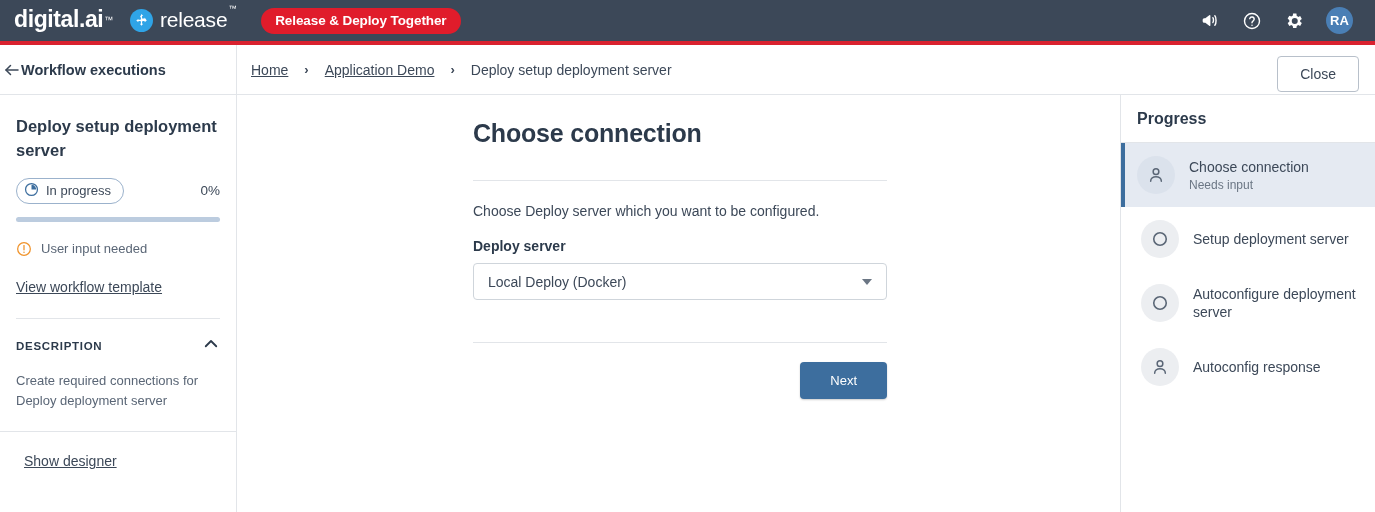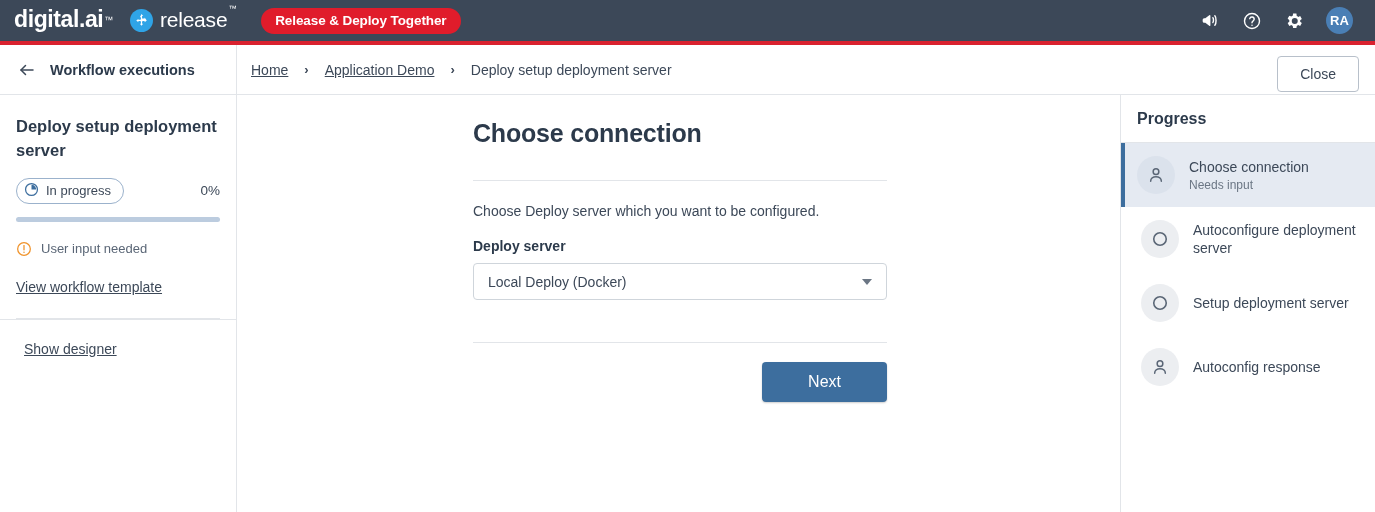--- a/index.html
+++ b/index.html
@@ -108,22 +108,21 @@
     display: flex;
     align-items: center;
     border-bottom: 1px solid #e2e5e9;
     background: #fff;
   }
   .subheader-left {
     width: 237px;
     height: 100%;
     display: flex;
     align-items: center;
-    gap: 14px;
-    padding-left: 18px;
+    padding-left: 3px;
     border-right: 1px solid #e2e5e9;
   }
   .back-arrow { color: #3c4858; cursor: pointer; display: flex; }
   .wf-title { font-size: 14.5px; font-weight: 700; color: #2c3a4b; }
   .breadcrumb {
     display: flex;
     align-items: center;
     gap: 16px;
     padding-left: 14px;
     font-size: 14px;
@@ -241,23 +240,23 @@
     border-right: 5px solid transparent;
     border-top: 6px solid #6b7684;
   }
   .hr2 { border-top: 1px solid #e2e5e9; margin-top: 42px; }
   .next-row { display: flex; justify-content: flex-end; margin-top: 19px; }
   .next-btn {
     background: #3d6e9e;
     color: #fff;
     border: none;
     border-radius: 4px;
-    font-size: 16px;
+    font-size: 13px;
     font-family: inherit;
-    padding: 11px 46px;
+    padding: 11px 30px;
     cursor: pointer;
     box-shadow: 0 1px 2px rgba(0,0,0,0.2);
   }
 
   
   .rightpanel {
     width: 255px;
     border-left: 1px solid #e2e5e9;
     background: #fff;
     display: flex;
@@ -402,20 +401,31 @@
             <circle cx="12" cy="16.8" r="1.1" fill="#f0932b"></circle>
           </svg>
         </span>
         <span>User input needed</span>
       </div>
 
       <a class="view-tmpl">View workflow template</a>
       <div class="side-divider"></div>
     </div>
 
+    <div class="desc-block">
+      <div class="desc-head">
+        <span class="desc-label">DESCRIPTION</span>
+        <span>
+          <svg width="18" height="18" viewBox="0 0 24 24" fill="none" stroke="#2c3a4b" stroke-width="2.4" stroke-linecap="round" stroke-linejoin="round">
+            <path d="M5 15l7-7 7 7"></path>
+          </svg>
+        </span>
+      </div>
+      <div class="desc-text">Create required connections for Deploy deployment server</div>
+    </div>
 
     <div class="show-designer-block">
       <a class="show-designer">Show designer</a>
     </div>
   </aside>
 
   <main class="main">
     <div class="form-wrap">
       <h1 class="main-title">Choose connection</h1>
       <div class="hr"></div>
@@ -448,32 +458,32 @@
       </span>
     </div>
 
     <div class="step">
       <span class="step-icon">
         <svg width="20" height="20" viewBox="0 0 24 24" fill="none" stroke="#5a6676" stroke-width="1.9">
           <circle cx="12" cy="12" r="7.5"></circle>
         </svg>
       </span>
       <span class="step-text">
-        <span class="step-title">Autoconfigure deployment server</span>
+        <span class="step-title">Setup deployment server</span>
       </span>
     </div>
 
     <div class="step">
       <span class="step-icon">
         <svg width="20" height="20" viewBox="0 0 24 24" fill="none" stroke="#5a6676" stroke-width="1.9">
           <circle cx="12" cy="12" r="7.5"></circle>
         </svg>
       </span>
       <span class="step-text">
-        <span class="step-title">Setup deployment server</span>
+        <span class="step-title">Autoconfigure deployment server</span>
       </span>
     </div>
 
     <div class="step">
       <span class="step-icon">
         <svg width="20" height="20" viewBox="0 0 24 24" fill="none" stroke="#5a6676" stroke-width="1.8" stroke-linecap="round">
           <circle cx="12" cy="8" r="3.4"></circle>
           <path d="M5.6 19.5c0-3.4 2.9-5.4 6.4-5.4s6.4 2 6.4 5.4"></path>
         </svg>
       </span>

